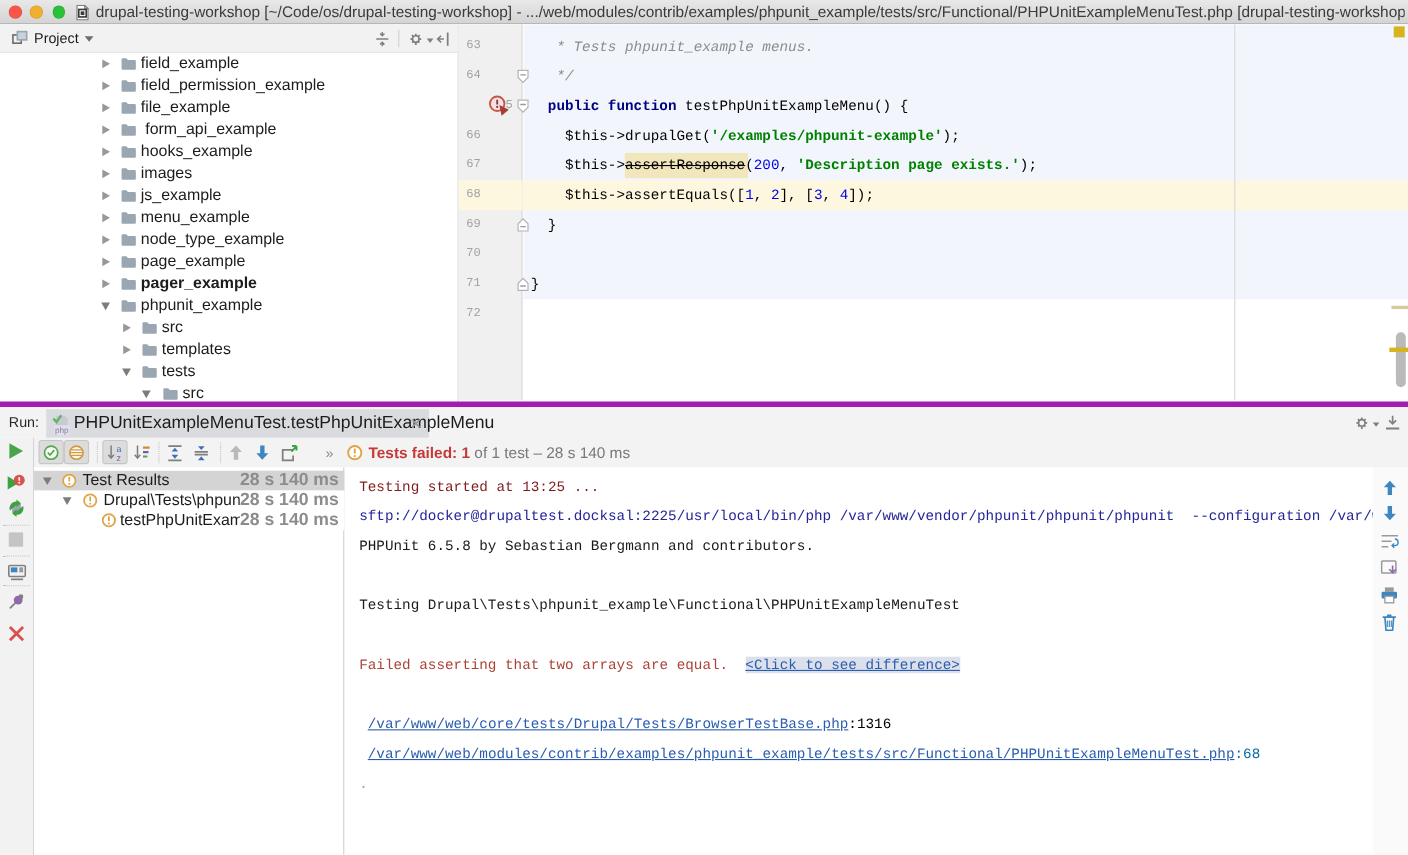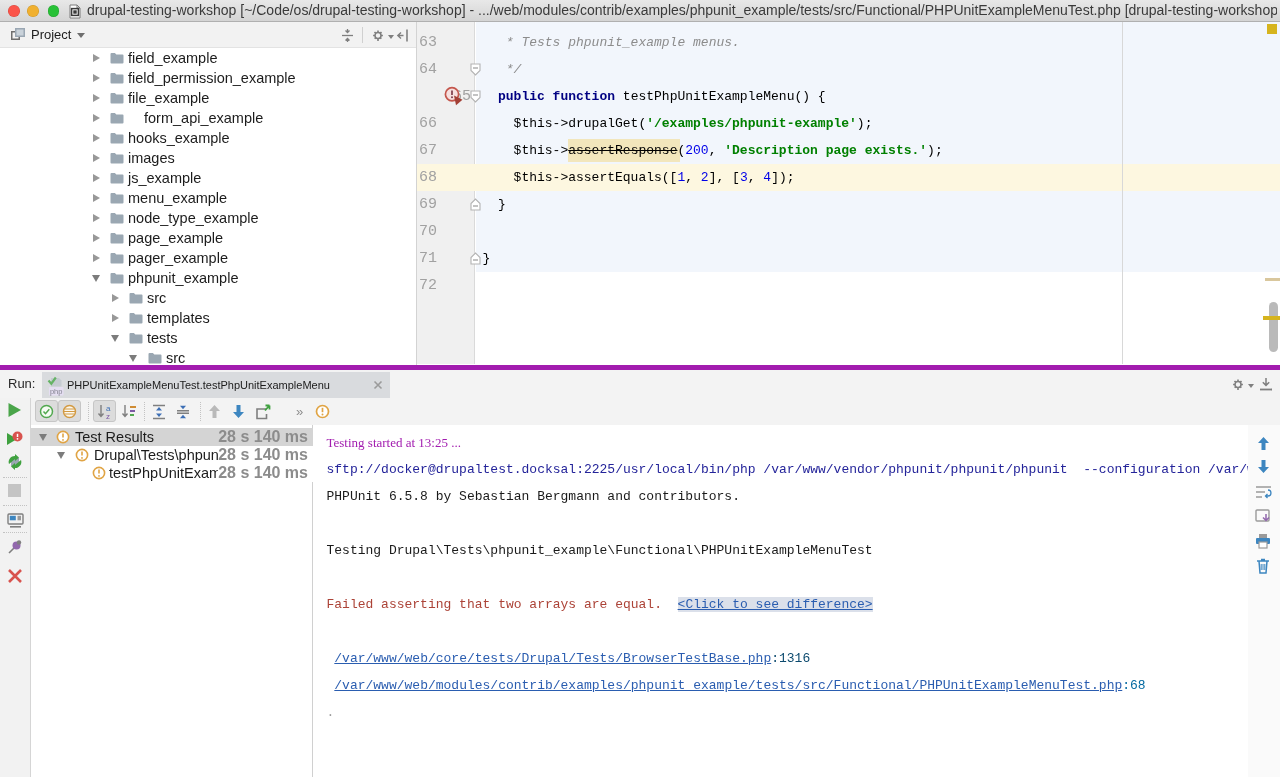--- a/index.html
+++ b/index.html
@@ -22,21 +22,21 @@
   .tri-d { width:0; height:0; border-top:7px solid #7c7c7c; border-left:4.5px solid transparent; border-right:4.5px solid transparent; position:absolute; top:7px; }
   .folder { position:absolute; top:4px; }
 
   
   #editor { position:absolute; left:417px; top:22px; width:863px; height:342px; background:#fff; overflow:hidden; }
   #ed-blue { position:absolute; left:59px; top:0; width:804px; height:250px; background:#f2f6fc; }
   #ed-gutter { position:absolute; left:0; top:0; width:58px; height:342px; background:#f0f0f0; border-right:1px solid #dadada; }
   #ed-curline { position:absolute; left:0px; top:142px; width:863px; height:27px; background:#fdf7e0; }
   #ed-depr { position:absolute; left:151px; top:117px; width:112px; height:23px; background:#f2e6bc; }
   .lnum { position:absolute; left:0; width:20px; text-align:right; height:27px; line-height:27px;
-    font-family:"Liberation Mono",monospace; font-size:15px; color:#a1a1a1; }
+    font-family:"Liberation Mono",monospace; font-size:11px; color:#a1a1a1; }
   .cline { position:absolute; left:65.4px; height:27px; line-height:27px; font-family:"Liberation Mono",monospace;
     font-size:13px; color:#000; white-space:pre; }
   .kw { color:#000082; font-weight:bold; }
   .str { color:#008000; font-weight:bold; }
   .num { color:#0000e8; }
   .cmt { color:#8c8c8c; font-style:italic; }
   #ed-guide { position:absolute; left:705px; top:0; width:1px; height:342px; background:#d8d8d8; }
 
   
   #runpanel { position:absolute; left:0; top:365px; width:1280px; height:412px; background:#fff; border-top:5px solid #a21caf; }
@@ -119,21 +119,21 @@
         <svg class="folder" style="left:110px" width="14" height="12" viewBox="0 0 14 12">
           <path d="M0.5 2 a1 1 0 0 1 1-1 h3.4 l1.4 1.6 h6.2 a1 1 0 0 1 1 1 v6.9 a1 1 0 0 1 -1 1 h-11 a1 1 0 0 1 -1-1 z" fill="#9aa7b2"></path>
         </svg>
         <span style="position:absolute;left:128px;">file_example</span>
       </div>
       <div class="treerow" style="left:0;top:86px;width:416px;">
         <div class="tri-r" style="left:93px;"></div>
         <svg class="folder" style="left:110px" width="14" height="12" viewBox="0 0 14 12">
           <path d="M0.5 2 a1 1 0 0 1 1-1 h3.4 l1.4 1.6 h6.2 a1 1 0 0 1 1 1 v6.9 a1 1 0 0 1 -1 1 h-11 a1 1 0 0 1 -1-1 z" fill="#9aa7b2"></path>
         </svg>
-        <span style="position:absolute;left:144px;text-align:center;">form_api_example</span>
+        <span style="position:absolute;left:132px;text-align:center;">form_api_example</span>
       </div>
       <div class="treerow" style="left:0;top:106px;width:416px;">
         <div class="tri-r" style="left:93px;"></div>
         <svg class="folder" style="left:110px" width="14" height="12" viewBox="0 0 14 12">
           <path d="M0.5 2 a1 1 0 0 1 1-1 h3.4 l1.4 1.6 h6.2 a1 1 0 0 1 1 1 v6.9 a1 1 0 0 1 -1 1 h-11 a1 1 0 0 1 -1-1 z" fill="#9aa7b2"></path>
         </svg>
         <span style="position:absolute;left:128px;">hooks_example</span>
       </div>
       <div class="treerow" style="left:0;top:126px;width:416px;">
         <div class="tri-r" style="left:93px;"></div>
@@ -168,21 +168,21 @@
         <svg class="folder" style="left:110px" width="14" height="12" viewBox="0 0 14 12">
           <path d="M0.5 2 a1 1 0 0 1 1-1 h3.4 l1.4 1.6 h6.2 a1 1 0 0 1 1 1 v6.9 a1 1 0 0 1 -1 1 h-11 a1 1 0 0 1 -1-1 z" fill="#9aa7b2"></path>
         </svg>
         <span style="position:absolute;left:128px;">page_example</span>
       </div>
       <div class="treerow" style="left:0;top:226px;width:416px;">
         <div class="tri-r" style="left:93px;"></div>
         <svg class="folder" style="left:110px" width="14" height="12" viewBox="0 0 14 12">
           <path d="M0.5 2 a1 1 0 0 1 1-1 h3.4 l1.4 1.6 h6.2 a1 1 0 0 1 1 1 v6.9 a1 1 0 0 1 -1 1 h-11 a1 1 0 0 1 -1-1 z" fill="#9aa7b2"></path>
         </svg>
-        <span style="position:absolute;left:128px;">pager_example</span>
+        <span style="position:absolute;left:128px;font-weight:bold;">pager_example</span>
       </div>
       <div class="treerow" style="left:0;top:246px;width:416px;">
         <div class="tri-d" style="left:92px;"></div>
         <svg class="folder" style="left:110px" width="14" height="12" viewBox="0 0 14 12">
           <path d="M0.5 2 a1 1 0 0 1 1-1 h3.4 l1.4 1.6 h6.2 a1 1 0 0 1 1 1 v6.9 a1 1 0 0 1 -1 1 h-11 a1 1 0 0 1 -1-1 z" fill="#9aa7b2"></path>
         </svg>
         <span style="position:absolute;left:128px;">phpunit_example</span>
       </div>
       <div class="treerow" style="left:0;top:266px;width:416px;">
         <div class="tri-r" style="left:111.5px;"></div>
@@ -275,21 +275,21 @@
 <div id="runpanel">
   <div id="run-hdr">
     <span class="abs" style="left:8px;top:0;height:28px;line-height:28px;color:#282828;">Run:</span>
     <div id="run-tab">
       <svg class="abs" style="left:4px;top:3px" width="20" height="22" viewBox="0 0 20 22">
         <path d="M5 3 h8 l2.5 2.5 v6 h-10.5 z" fill="#c5cbd1"></path>
         <rect x="3" y="12" width="14.5" height="8.5" rx="1" fill="#e5def2"></rect>
         <text x="10.2" y="19" font-size="7.5" font-family="Liberation Sans" fill="#83838f" text-anchor="middle">php</text>
         <path d="M2.5 5.5 l2.8 3.2 4.5-6.2" stroke="#65b365" stroke-width="2.2" fill="none"></path>
       </svg>
-      <span class="abs" style="left:25px;top:0;height:26px;line-height:26px;color:#1c1c1c;font-size:11px;">PHPUnitExampleMenuTest.testPhpUnitExampleMenu</span>
+      <span class="abs" style="left:25px;top:0;height:26px;line-height:26px;color:#1c1c1c;font-size:16px;">PHPUnitExampleMenuTest.testPhpUnitExampleMenu</span>
       <svg class="abs" style="left:331px;top:8px" width="10" height="10" viewBox="0 0 10 10">
         <path d="M1.5 1.5 l7 7 M8.5 1.5 l-7 7" stroke="#9b9b9b" stroke-width="1.6"></path>
       </svg>
     </div>
 
     <svg class="abs" style="left:1231px;top:7px" width="16" height="15" viewBox="0 0 16 15">
       <circle cx="7" cy="7.5" r="3" fill="none" stroke="#7f7f7f" stroke-width="1.5"></circle>
       <g stroke="#7f7f7f" stroke-width="1.6">
         <path d="M7 2.6 v2 M7 10.9 v2 M2.1 7.5 h2 M9.9 7.5 h2 M3.5 4 l1.4 1.4 M8.9 9.4 l1.4 1.4 M10.5 4 l-1.4 1.4 M5.1 9.4 l-1.4 1.4"></path>
       </g>
@@ -346,20 +346,21 @@
       <svg class="abs" style="left:255px;top:6px" width="16" height="16" viewBox="0 0 16 16">
         <path d="M11 5 H2 V14.5 H11.5 V10" stroke="#7f7f7f" stroke-width="1.6" fill="none"></path>
         <path d="M10 6.5 L14.5 1.5 M14.5 1.5 v4 M14.5 1.5 h-4" stroke="#3fa13f" stroke-width="1.8" fill="none"></path>
       </svg>
       <span class="abs" style="left:296px;top:0;height:27px;line-height:27px;color:#8c8c8c;font-size:13px;">»</span>
       <svg class="abs" style="left:315px;top:6px" width="15" height="15" viewBox="0 0 15 15">
         <circle cx="7.5" cy="7.5" r="6" fill="#fff" stroke="#e0a444" stroke-width="1.7"></circle>
         <path d="M7.5 3.8 v4.4" stroke="#e0a444" stroke-width="1.7"></path>
         <circle cx="7.5" cy="10.6" r="1" fill="#e0a444"></circle>
       </svg>
+      <span class="abs" style="left:335px;top:0;height:27px;line-height:27px;font-size:14px;"><span style="color:#c43a36;font-weight:bold;">Tests failed: 1</span><span style="color:#787878;"> of 1 test – 28 s 140 ms</span></span>
     </div>
   <div id="run-left">
       <svg class="abs" style="left:7px;top:4px" width="15" height="16" viewBox="0 0 15 16">
         <path d="M1.5 1 L14 8 L1.5 15 z" fill="#4aa54a"></path>
       </svg>
       <svg class="abs" style="left:6px;top:33px" width="18" height="16" viewBox="0 0 18 16">
         <path d="M1 2 L11 8 L1 14 z" fill="#3fa13f"></path>
         <circle cx="11.5" cy="5.5" r="5" fill="#d8534e"></circle>
         <path d="M11.5 2.8 v3.2" stroke="#fff" stroke-width="1.5"></path>
         <circle cx="11.5" cy="7.8" r="0.9" fill="#fff"></circle>
@@ -414,26 +415,26 @@
           <circle cx="7" cy="7" r="5.6" fill="#fff" stroke="#e0a444" stroke-width="1.6"></circle>
           <path d="M7 3.4 v4.2" stroke="#e0a444" stroke-width="1.6"></path>
           <circle cx="7" cy="9.9" r="0.9" fill="#e0a444"></circle>
         </svg>
         <div style="position:absolute;left:78px;width:138px;overflow:hidden;">testPhpUnitExampleMen</div>
         <span class="ttime">28 s 140 ms</span>
       </div>
     </div>
   <div id="run-console">
     <div id="con-lines">
-        <div class="conline" style="left:12.5px;top:4px;"><span style="color:#a21caf;font-family:Liberation Serif, serif;">Testing started at 13:25 ...</span></div>
+        <div class="conline" style="left:12.5px;top:4px;"><span style="color:#7f1d1d;">Testing started at 13:25 ...</span></div>
         <div class="conline" style="left:12.5px;top:31px;"><span style="color:#24249a;">sftp://docker@drupaltest.docksal:2225/usr/local/bin/php /var/www/vendor/phpunit/phpunit/phpunit  --configuration /var/www/web/core/phpunit.xml.dist</span></div>
         <div class="conline" style="left:12.5px;top:58px;"><span style="color:#1a1a1a;">PHPUnit 6.5.8 by Sebastian Bergmann and contributors.</span></div>
         <div class="conline" style="left:12.5px;top:112px;"><span style="color:#1a1a1a;">Testing Drupal\Tests\phpunit_example\Functional\PHPUnitExampleMenuTest</span></div>
         <div class="conline" style="left:12.5px;top:166px;"><span style="color:#ac4337;">Failed asserting that two arrays are equal.</span>  <span class="lnk" style="background:#dbe0ea;">&lt;Click to see difference&gt;</span></div>
-        <div class="conline" style="left:12.5px;top:220px;"> <span class="lnk">/var/www/web/core/tests/Drupal/Tests/BrowserTestBase.php</span><span style="color:#0c4a6e;">:1316</span></div>
+        <div class="conline" style="left:12.5px;top:220px;"> <span class="lnk">/var/www/web/core/tests/Drupal/Tests/BrowserTestBase.php</span><span style="color:#000000;">:1316</span></div>
         <div class="conline" style="left:12.5px;top:247px;"> <span class="lnk">/var/www/web/modules/contrib/examples/phpunit_example/tests/src/Functional/PHPUnitExampleMenuTest.php</span><span style="color:#0369a1;">:68</span></div>
         <div class="conline" style="left:12.5px;top:274px;"><span style="color:#9c9c9c;">.</span></div>
       </div>
   </div>
   <div id="run-constrip">
       <svg class="abs" style="left:8px;top:11px" width="15" height="15" viewBox="0 0 15 15">
         <path d="M7.5 1 L13 7 H9.5 V14 H5.5 V7 H2 z" fill="#3d86c0"></path>
       </svg>
       <svg class="abs" style="left:8px;top:34px" width="15" height="15" viewBox="0 0 15 15">
         <path d="M7.5 14 L13 8 H9.5 V1 H5.5 V8 H2 z" fill="#3d86c0"></path>

